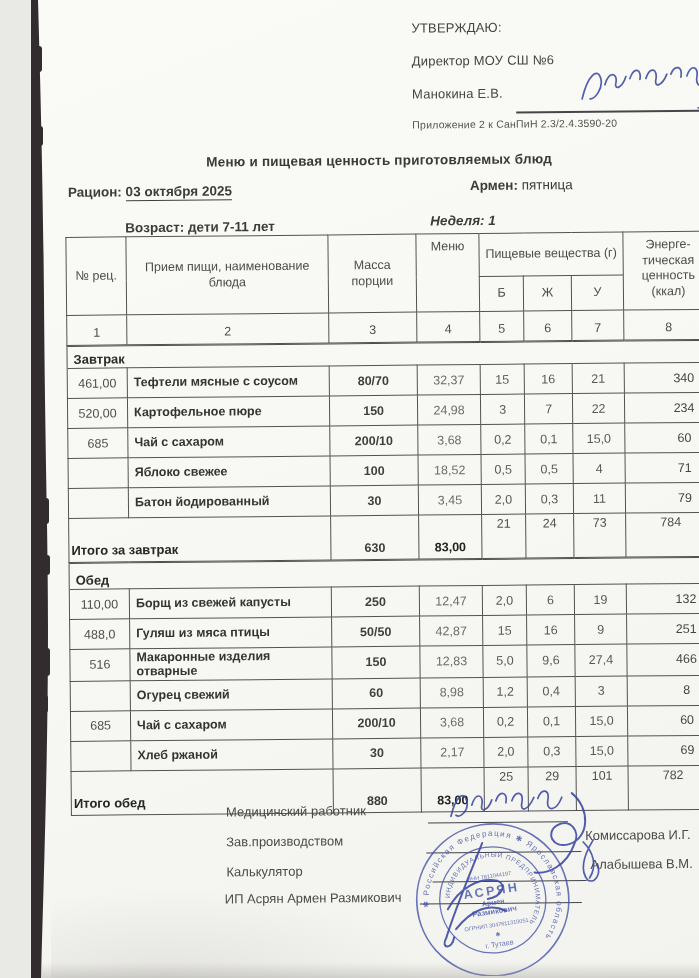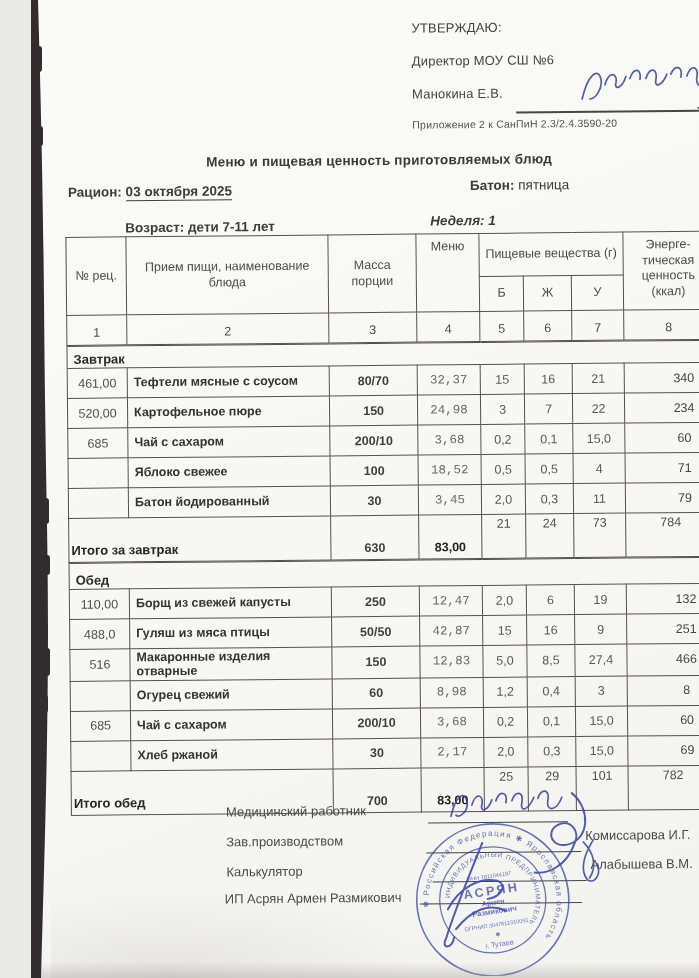--- a/index.html
+++ b/index.html
@@ -47,21 +47,21 @@
   .hdr .r1 td{height:40px;}
   .hdr .r2 td{height:32px;}
   .hdr .rn td{height:25px;vertical-align:bottom;padding-bottom:3px;}
   .sec-row td{border-top:none;border-bottom:none;border-left:1.6px solid #514f4b;border-right:1.6px solid #514f4b;
     font-weight:bold;color:#2b2b29;font-size:13px;vertical-align:bottom;padding-left:6px;height:19px;}
   .lunch .sec-row td{height:23px;}
   .food-row td{height:27px;vertical-align:middle;}
   .c-rec{text-align:center;color:#4e4e4c;}
   .c-dish{font-weight:bold;color:#343432;padding-left:6px;line-height:1.15;}
   .c-mass{text-align:center;font-weight:bold;color:#403f3d;}
-  .c-price{text-align:center;color:#6b6b68;font-family:Liberation Mono, monospace;}
+  .c-price{text-align:center;color:#6b6b68;}
   .c-num{text-align:center;color:#59595б;color:#595956;}
   .c-kcal{text-align:center;color:#454543;padding-left:32px;}
   .total-row td{height:38px;}
   .t-label{font-weight:bold;color:#262624;font-size:13px;vertical-align:bottom;padding:0 0 4px 2px;}
   .t-mass{text-align:center;font-weight:bold;color:#3b3b39;vertical-align:bottom;padding-bottom:4px;}
   .t-price{text-align:center;font-weight:bold;color:#22221f;vertical-align:bottom;padding-bottom:4px;}
   .t-num{text-align:center;color:#4f4f4d;vertical-align:top;padding-top:2px;}
   
   .sign-label{position:absolute;left:190px;font-size:13px;color:#4b4b49;}
   .sl-1{top:806px;}.sl-2{top:836px;}.sl-3{top:866px;}.sl-4{left:188px;top:893px;}
@@ -98,21 +98,21 @@
     <svg class="top-sig" width="150" height="58" viewBox="0 0 150 58">
       <path class="sigpath thin" d="M8,42 C14,18 24,10 27,22 C29,32 21,42 16,42 M31,28 C35,14 44,16 42,26 C40,34 48,32 52,20 M56,22 C60,10 68,12 66,23 M72,22 C76,10 84,12 82,23 C80,32 88,30 93,18 M97,18 C101,8 109,10 107,21 M113,20 C117,8 125,10 123,21 C121,32 131,34 136,18 C141,34 136,50 124,52"></path>
     </svg>
 
     <div class="doc-title">Меню и пищевая ценность приготовляемых блюд</div>
     <div class="meta m-ration">
       <span>Рацион:</span>
       <span class="u">03 октября 2025</span>
     </div>
     <div class="meta m-day">
-      <span>Батон:</span>
+      <span>Армен:</span>
       <span class="v" style="font-weight:normal">пятница</span>
     </div>
     <div class="meta m-age">Возраст: дети 7-11 лет</div>
     <div class="meta m-week">Неделя: 1</div>
 
     <div class="tables">
       <table class="hdr">
         <colgroup>
             <col style="width:60px">
             <col style="width:202px">
@@ -260,21 +260,21 @@
                 <td class="c-num">16</td>
                 <td class="c-num">9</td>
                 <td class="c-kcal">251</td>
               </tr>
               <tr class="food-row">
                 <td class="c-rec">516</td>
                 <td class="c-dish">Макаронные изделия отварные</td>
                 <td class="c-mass">150</td>
                 <td class="c-price">12,83</td>
                 <td class="c-num">5,0</td>
-                <td class="c-num">8,5</td>
+                <td class="c-num">9,6</td>
                 <td class="c-num">27,4</td>
                 <td class="c-kcal">466</td>
               </tr>
               <tr class="food-row">
                 <td class="c-rec"></td>
                 <td class="c-dish">Огурец свежий</td>
                 <td class="c-mass">60</td>
                 <td class="c-price">8,98</td>
                 <td class="c-num">1,2</td>
                 <td class="c-num">0,4</td>
@@ -296,21 +296,21 @@
                 <td class="c-dish">Хлеб ржаной</td>
                 <td class="c-mass">30</td>
                 <td class="c-price">2,17</td>
                 <td class="c-num">2,0</td>
                 <td class="c-num">0,3</td>
                 <td class="c-num">15,0</td>
                 <td class="c-kcal">69</td>
               </tr>
               <tr class="total-row">
                 <td class="t-label" colspan="2">Итого обед</td>
-                <td class="t-mass">700</td>
+                <td class="t-mass">880</td>
                 <td class="t-price">83,00</td>
                 <td class="t-num">25</td>
                 <td class="t-num">29</td>
                 <td class="t-num">101</td>
                 <td class="t-num">782</td>
               </tr>
             </tbody>
           </table>
         </div>
     </div>

